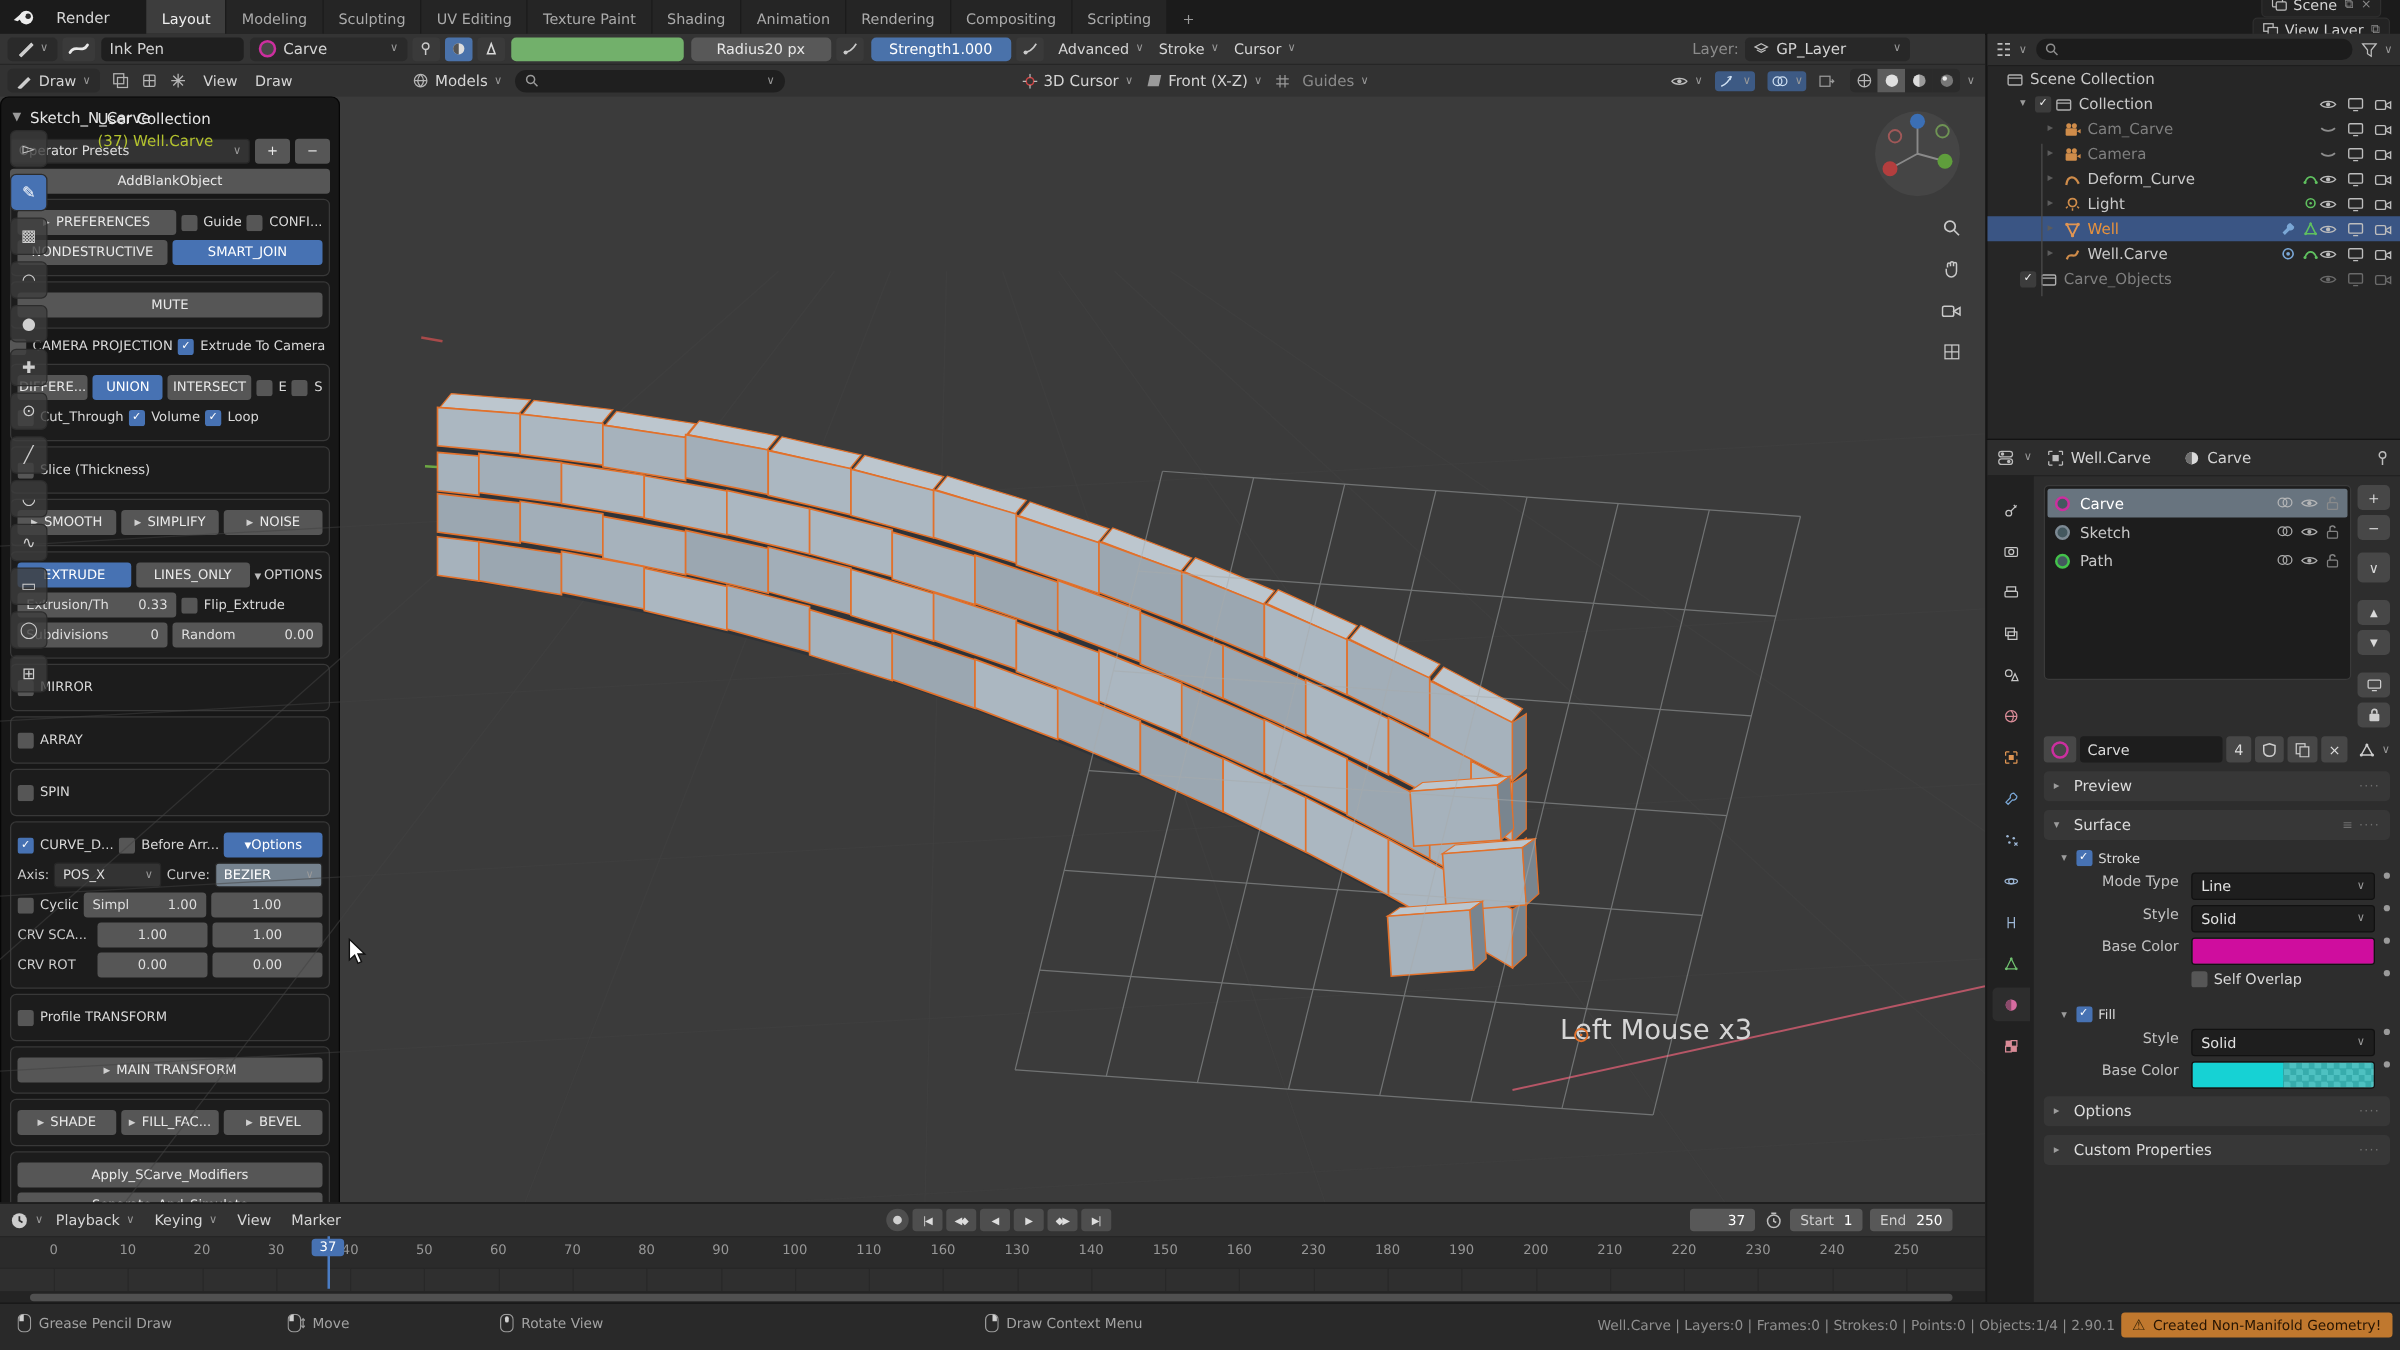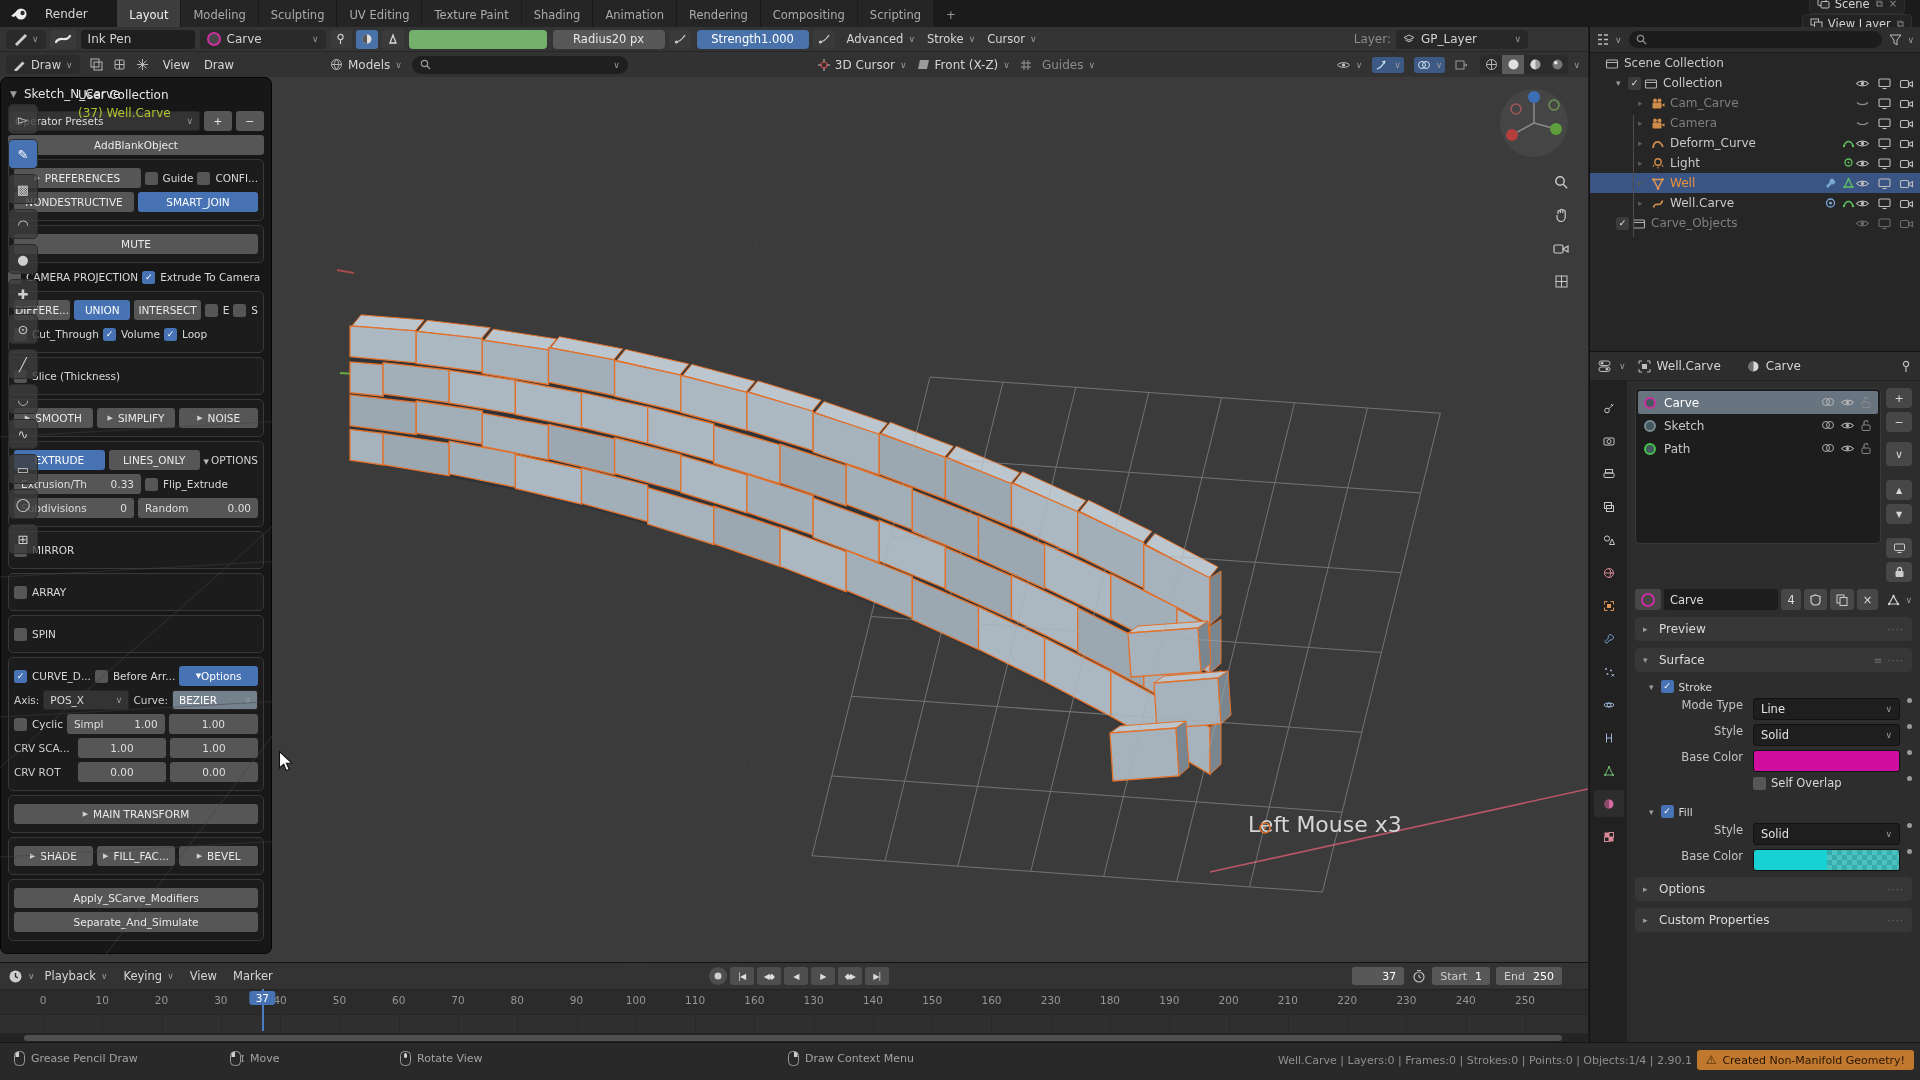--- a/index.html
+++ b/index.html
@@ -784,20 +784,28 @@
               <div class="pfld center" style="flex: 1 1 0px; min-width: 0px;">
                 <span>0.00</span>
               </div>
               <div class="pfld center" style="flex: 1 1 0px; min-width: 0px;">
                 <span>0.00</span>
               </div>
             </div>
           </div>
           <div class="pbox">
             <div class="prow">
+              <span class="pchk" style="flex: 1 1 0px; min-width: 0px;">
+                <span class="box"></span>
+                <span>Profile TRANSFORM</span>
+              </span>
+            </div>
+          </div>
+          <div class="pbox">
+            <div class="prow">
               <div class="pbtn" style="flex: 1 1 0px; min-width: 0px;">
                 <span class="tri">▶</span>
                 <span>MAIN TRANSFORM</span>
               </div>
             </div>
           </div>
           <div class="pbox">
             <div class="prow">
               <div class="pbtn" style="flex: 1 1 0px; min-width: 0px;">
                 <span class="tri">▶</span>

